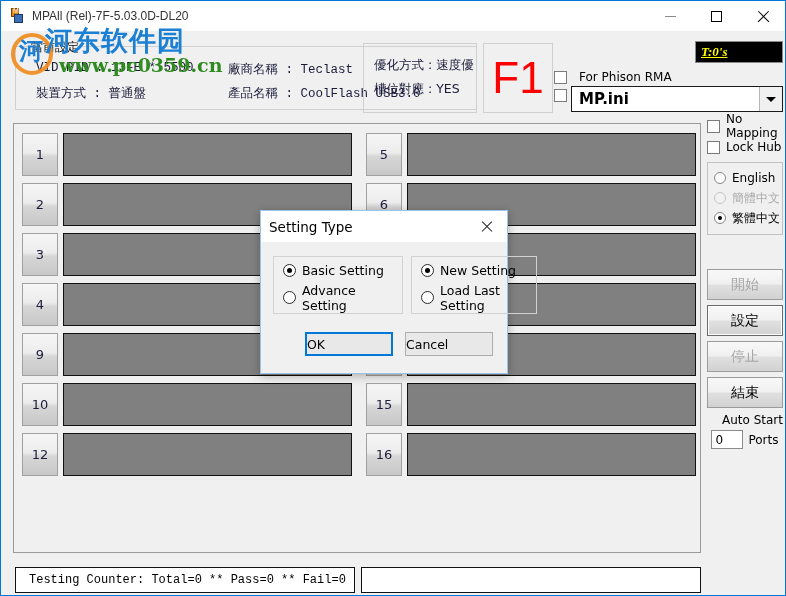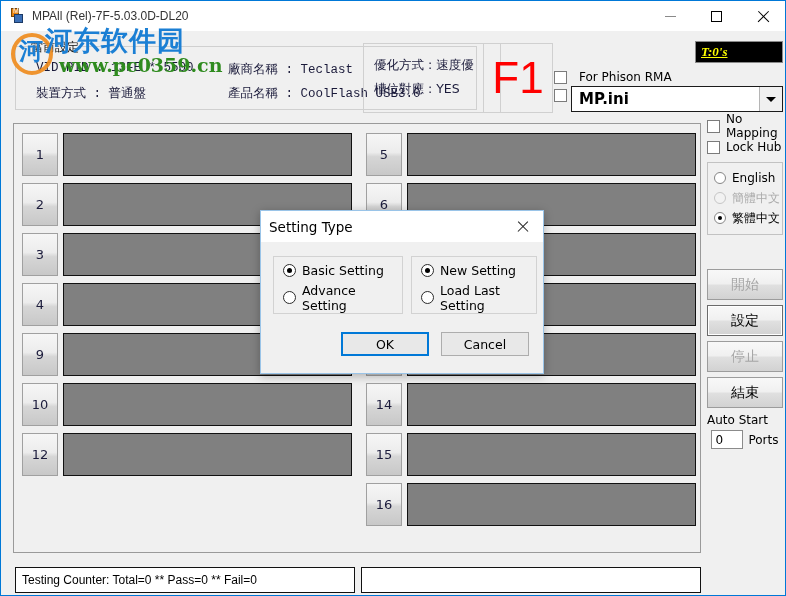--- a/index.html
+++ b/index.html
@@ -119,21 +119,20 @@
   .r-dev    { left: 20px; top: 38px; }
   .r-vendor { left: 212px; top: 14px; }
   .r-prod   { left: 212px; top: 38px; }
 
   
   .opt-group {
     position: absolute; left: 362px; top: 42px;
     width: 112px; height: 68px;
     border: 1px solid #d0d0d0;
     background: transparent;
-    padding-left: 24px;
   }
   .opt-row {
     position: absolute; left: 10px;
     font-size: 12.5px; color: #1a1a3a; white-space: nowrap;
     font-family: "DejaVu Sans", sans-serif;
   }
   .opt-row.a { top: 13px; }
   .opt-row.b { top: 37px; }
 
   
@@ -289,21 +288,21 @@
     background: linear-gradient(to bottom, #f8f8f8 0%, #f0f0f0 48%, #e0e0e0 52%, #d2d2d2 100%);
     border: 1px solid #9c9c9c;
     box-sizing: border-box;
     display: flex; align-items: center; justify-content: center;
     font-size: 14px; color: #000;
     font-family: "DejaVu Sans", sans-serif;
   }
   .sbtn.disabled { color: #a6a6a6; }
   .sbtn.focus { border: 1px solid #6b6b6b; box-shadow: inset 0 0 0 1px #fff; }
   .autostart {
-    margin-top: 0; text-align: left;
+    margin-top: 0; text-align: right;
   }
   .as-label {
     font-size: 12px; color: #000;
     font-family: "DejaVu Sans", sans-serif;
   }
   .as-row {
     display: flex; align-items: center; justify-content: center;
     gap: 5px; margin-top: 3px;
   }
   .as-input {
@@ -321,34 +320,34 @@
 
   
   .status-left {
     position: absolute; left: 14px; top: 566px;
     width: 340px; height: 26px;
     background: #fff; border: 1px solid #111;
     box-sizing: border-box;
     display: flex; align-items: center;
   }
   .status-left span {
-    padding-left: 6px; font-size: 12px; color: #000;
-    font-family: Liberation Sans, sans-serif;
+    padding-left: 13px; font-size: 12px; color: #000;
+    font-family: Liberation Mono, monospace;
   }
   .status-right {
     position: absolute; left: 360px; top: 566px;
     width: 340px; height: 26px;
     background: #fff; border: 1px solid #111;
     box-sizing: border-box;
   }
 
   
   .modal {
     position: absolute; left: 259px; top: 209px;
-    width: 284px; height: 164px;
+    width: 248px; height: 164px;
     background: #f0f0f0;
     border: 1px solid #9ac4e8;
     box-sizing: border-box;
     box-shadow: 0 2px 9px rgba(0,0,0,0.28);
     z-index: 100;
   }
   .modal-title {
     height: 31px; background: #fff;
     display: flex; align-items: center;
     position: relative;
@@ -399,21 +398,21 @@
   }
   .modal-buttons {
     position: absolute; top: 90px; left: 0; width: 100%;
     display: flex; justify-content: flex-end; gap: 12px;
     padding-right: 14px; box-sizing: border-box;
   }
   .mbtn {
     width: 88px; height: 24px;
     background: #e8e8e8; border: 1px solid #adadad;
     box-sizing: border-box;
-    display: flex; align-items: center; justify-content: center;
+    display: flex; align-items: center; 
     font-size: 12.5px; color: #000;
     font-family: "DejaVu Sans", sans-serif;
   }
   .mbtn.default {
     border: 2px solid #0078d7;
   }
 </style>
 </head>
 <body>
 
@@ -529,24 +528,20 @@
         </div>
         <div class="port-row">
           <div class="port-num">8</div>
           <div class="port-bar" style="background: rgb(128, 128, 128);"></div>
         </div>
         <div class="port-row">
           <div class="port-num">13</div>
           <div class="port-bar" style="background: rgb(128, 128, 128);"></div>
         </div>
         <div class="port-row">
-          <div class="port-num">14</div>
-          <div class="port-bar" style="background: rgb(128, 128, 128);"></div>
-        </div>
-        <div class="port-row">
           <div class="port-num">15</div>
           <div class="port-bar" style="background: rgb(128, 128, 128);"></div>
         </div>
         <div class="port-row">
           <div class="port-num">16</div>
           <div class="port-bar" style="background: rgb(128, 128, 128);"></div>
         </div>
       </div>
   </div>
 

